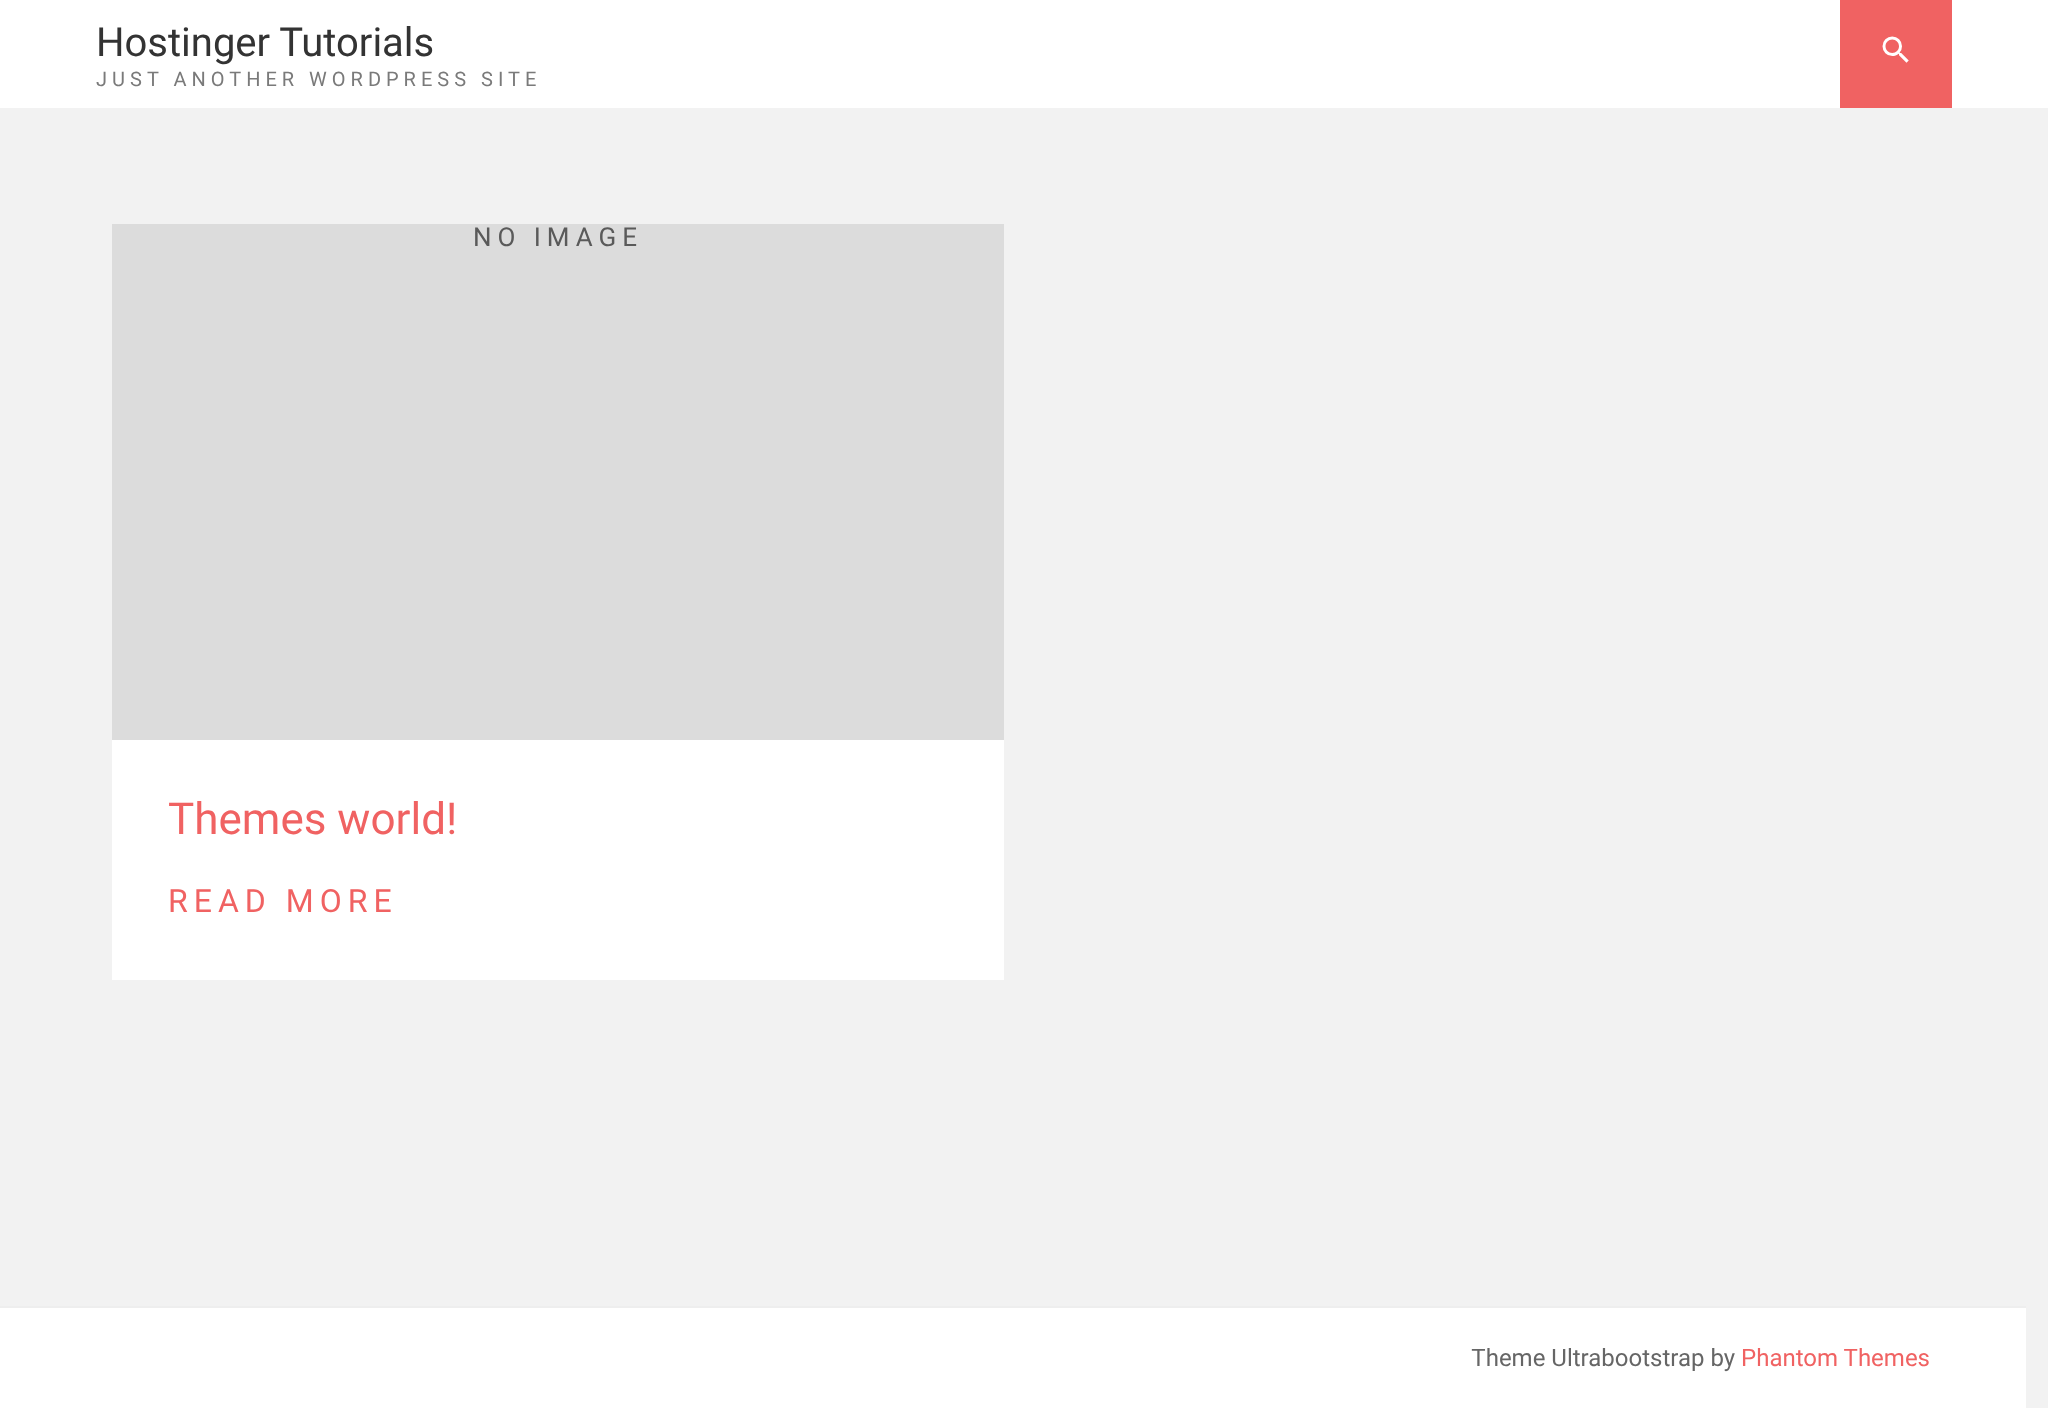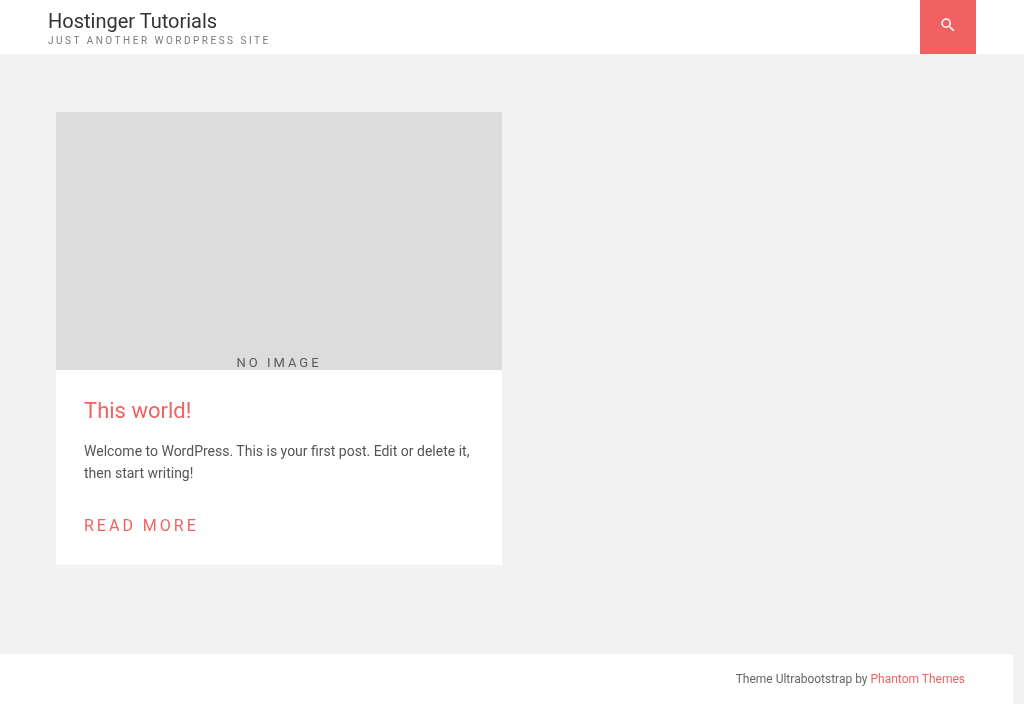--- a/index.html
+++ b/index.html
@@ -60,21 +60,21 @@
     }
     .post-card {
       width: 446px;
       background: #ffffff;
     }
     .post-image {
       width: 100%;
       height: 258px;
       background: #dcdcdc;
       display: flex;
-      align-items: flex-end;
+      align-items: flex-start;
       justify-content: center;
     }
     .no-image-text {
       font-size: 13px;
       letter-spacing: 3px;
       color: #5a5a5a;
       font-weight: 400;
     }
     .post-content {
       padding: 28px 28px 30px 28px;
@@ -132,22 +132,21 @@
     </span>
   </div>
 </header>
 
 <main class="main">
   <article class="post-card">
     <div class="post-image">
       <span class="no-image-text">NO IMAGE</span>
     </div>
     <div class="post-content">
-      <h2 class="post-title">This world!</h2>
-      <p class="post-excerpt">Welcome to WordPress. This is your first post. Edit or delete it, then start writing!</p>
+      <h2 class="post-title">Themes world!</h2>
       <a class="read-more">READ MORE</a>
     </div>
   </article>
 </main>
 
 <footer class="footer">
   <span>Theme Ultrabootstrap by </span><a class="footer-link">Phantom Themes</a>
 </footer>
 
 </body></html>

